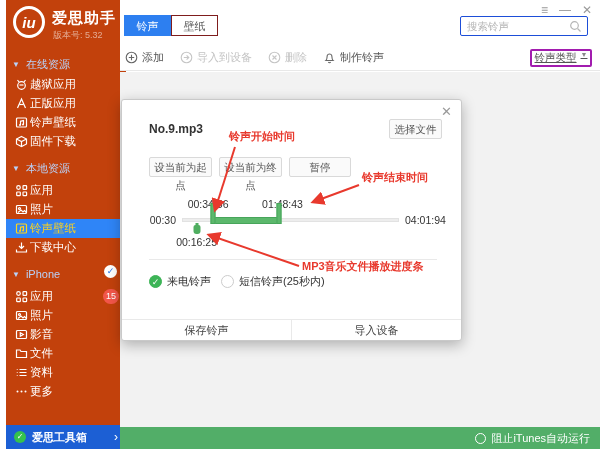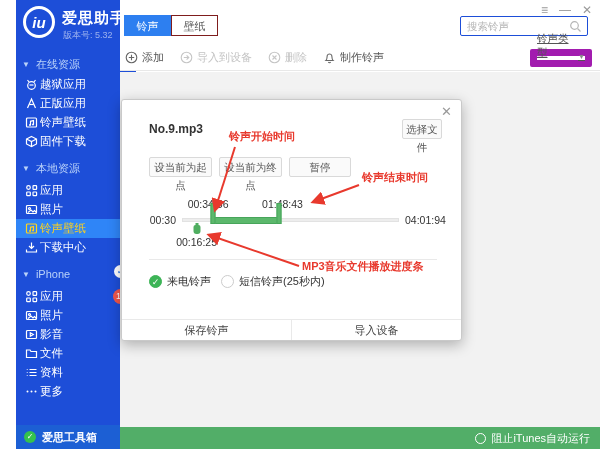--- a/index.html
+++ b/index.html
@@ -2,21 +2,21 @@
 <html><head>
 <meta charset="utf-8">
 <style>
   * { margin:0; padding:0; box-sizing:border-box; }
   html,body { width:600px; height:449px; }
   body {
     font-family:"Liberation Sans","DejaVu Sans",sans-serif;
     position:relative; overflow:hidden; background:#fff; font-size:12px;
   }
   
-  #sidebar { position:absolute; left:16px; top:0; width:120px; height:449px; background:#1d4ed8; color:#fff; }
+  #sidebar { position:absolute; left:6px; top:0; width:120px; height:449px; background:#c2410c; color:#fff; }
   .logo-area { position:relative; height:48px; }
   .logo-circle { position:absolute; left:7px; top:6px; width:32px; height:32px; border:3px solid #fff; border-radius:50%;
     display:flex; align-items:center; justify-content:center; font-weight:bold; font-style:italic; font-size:15px; color:#fff; }
   .app-name { position:absolute; left:46px; top:9px; font-size:15px; font-weight:bold; letter-spacing:1px; }
   .app-version { position:absolute; left:47px; top:29px; font-size:9px; color:rgba(255,255,255,.55); }
   nav { padding-top:5px; }
   .sec-title { height:22px; line-height:22px; padding-left:6px; font-size:11px; color:#b9d2f9; position:relative; }
   .sec-title .caret { font-size:8px; margin-right:6px; vertical-align:1px; }
   .sec-title.tall { height:30px; line-height:34px; }
   .side-item { height:19px; line-height:19px; padding-left:24px; font-size:11.5px; color:#fff; position:relative; cursor:pointer; white-space:nowrap; }
@@ -45,36 +45,36 @@
   .searchbox input { position:absolute; left:6px; top:1px; width:98px; height:16px; border:0; outline:0; font-size:10.5px; color:#666; background:transparent; }
   .searchbox input::placeholder { color:#b5b5b5; }
   .search-ic { position:absolute; right:5px; top:3px; }
   
   #toolbar { position:absolute; left:120px; top:45px; width:480px; height:26px; background:#fff; border-bottom:1px solid #e8e8e8; display:flex; align-items:center; padding-left:5px; }
   .tool-btn { display:flex; align-items:center; gap:4px; font-size:11px; color:#555; margin-right:16px; cursor:pointer; }
   .tool-btn.disabled { color:#c3c3c3; cursor:default; }
   .tool-btn svg { width:13px; height:13px; }
   .tool-btn svg * { stroke:#666; fill:none; stroke-width:1.1; }
   .tool-btn.disabled svg * { stroke:#c6c6c6; }
-  .type-filter { position:absolute; right:8px; top:4px; width:62px; height:18px; border:7px solid #a21caf; border-radius:2px;
-    font-size:10.5px; color:#555; display:flex; align-items:flex-end; justify-content:center; gap:4px; cursor:pointer; background:#fff;text-decoration:underline; }
+  .type-filter { position:absolute; right:8px; top:4px; width:62px; height:18px; border:2px solid #a21caf; border-radius:2px;
+    font-size:10.5px; color:#555; display:flex; align-items:flex-start; justify-content:center; gap:4px; cursor:pointer; background:#fff;text-decoration:underline; }
   .type-filter .caret { font-size:7px; color:#888; }
   
   #content { position:absolute; left:120px; top:72px; width:480px; height:355px; background:#f2f2f2; }
   #statusbar { position:absolute; left:120px; top:427px; width:480px; height:22px; background:#52ae68; color:#fff; font-size:11px; }
   .status-center { position:absolute; left:0; right:0; top:4px; text-align:left;margin-top:48px; }
   .status-right { position:absolute; right:10px; top:4px; display:flex; align-items:center; gap:5px; cursor:pointer; }
   .status-circle { width:11px; height:11px; border:1px solid #fff; border-radius:50%; }
   
   #dialog { position:absolute; left:121px; top:99px; width:341px; height:242px; background:#fff; border:1px solid #c9c9c9;
     border-radius:3px; box-shadow:0 4px 14px rgba(0,0,0,.28); z-index:10; }
   .dlg-close { position:absolute; right:9px; top:4px; font-size:13px; color:#999; cursor:pointer; }
   .dlg-title { position:absolute; left:27px; top:22px; font-size:12px; font-weight:bold; color:#333; }
   .btn { border:1px solid #d9d9d9; background:#fafafa; color:#555; font-size:10.5px; text-align:center; cursor:pointer; border-radius:2px; }
-  .choose-file { position:absolute; right:19px; top:19px; width:40px; height:20px; line-height:18px; }
+  .choose-file { position:absolute; right:19px; top:19px; width:53px; height:20px; line-height:18px; }
   .set-start { position:absolute; left:27px; top:57px; width:63px; height:20px; line-height:18px; }
   .set-end { position:absolute; left:97px; top:57px; width:63px; height:20px; line-height:18px; }
   .pause { position:absolute; left:167px; top:57px; width:62px; height:20px; line-height:18px; }
   
   .tl { position:absolute; left:60px; top:96px; width:217px; height:52px; font-size:10.5px; color:#333; }
   .tl-track { position:absolute; left:0; top:22px; width:100%; height:4px; background:#ededed; border:1px solid #e2e2e2; }
   .tl-range { position:absolute; top:21px; height:7px; background:#5cb86c; border:1px solid #47a55a; }
   .tl-handle { position:absolute; top:7px; width:5px; height:21px; background:#5cb86c; border:1px solid #47a55a; transform:translateX(-50%); cursor:ew-resize; }
   .tl-lbl-start { position:absolute; top:2px; transform:translateX(-62%); }
   .tl-lbl-end { position:absolute; top:2px; transform:translateX(-42%); }

